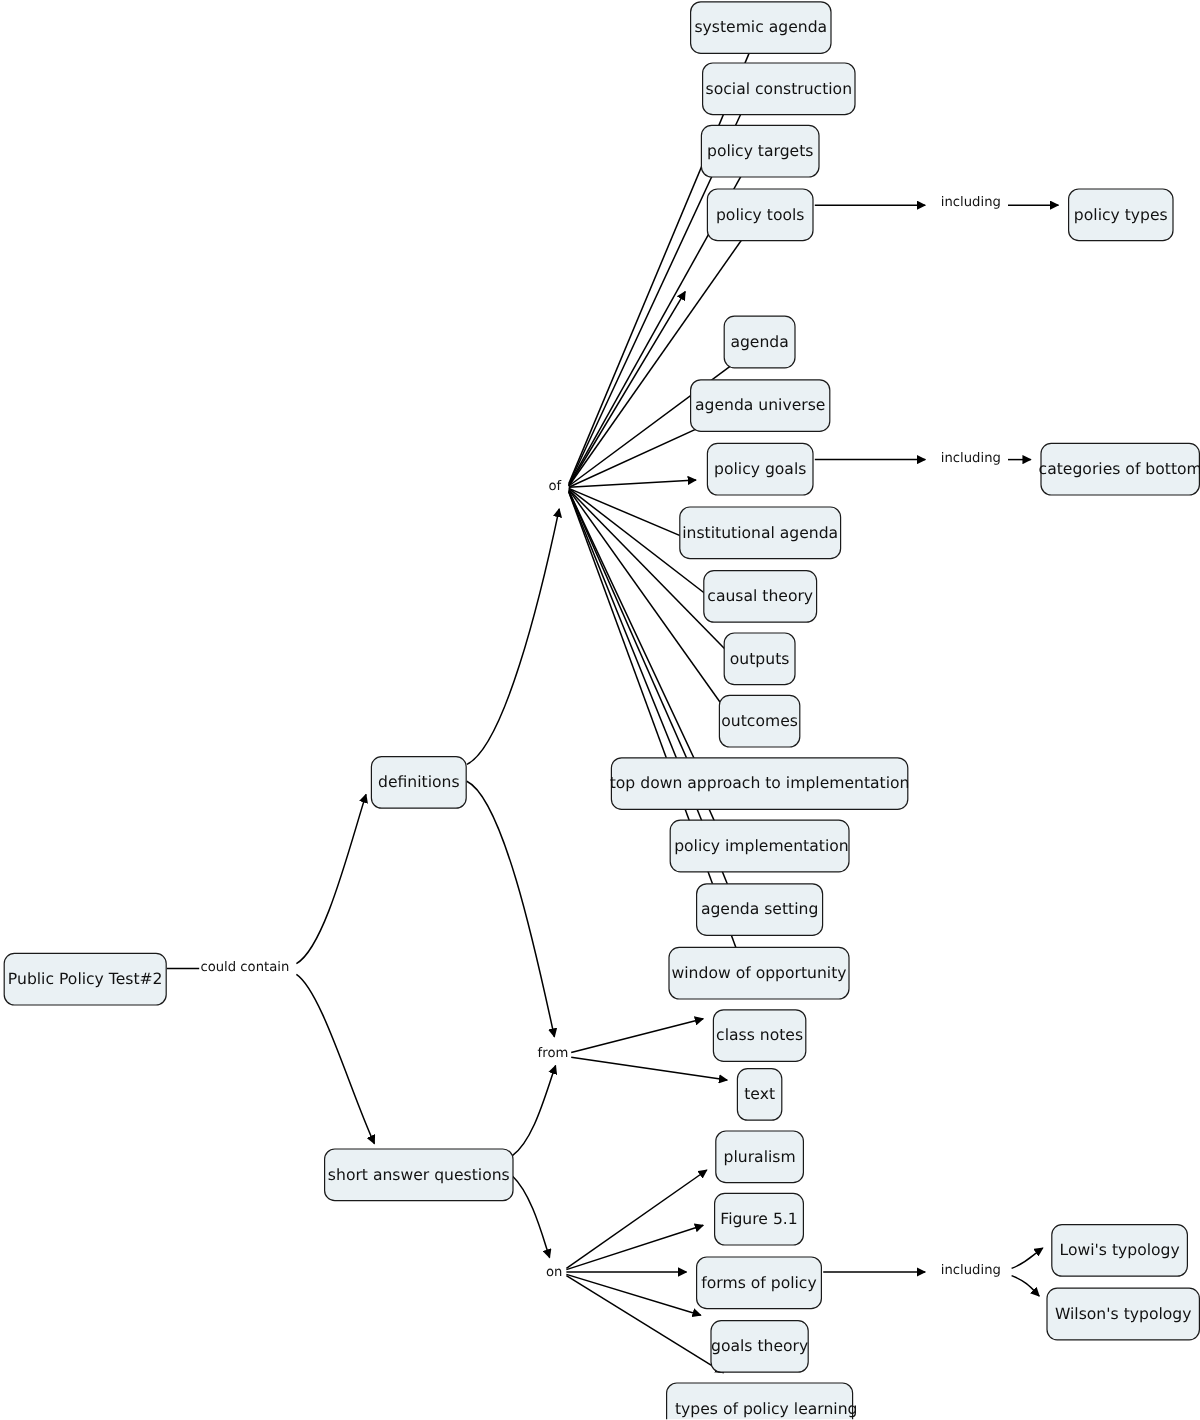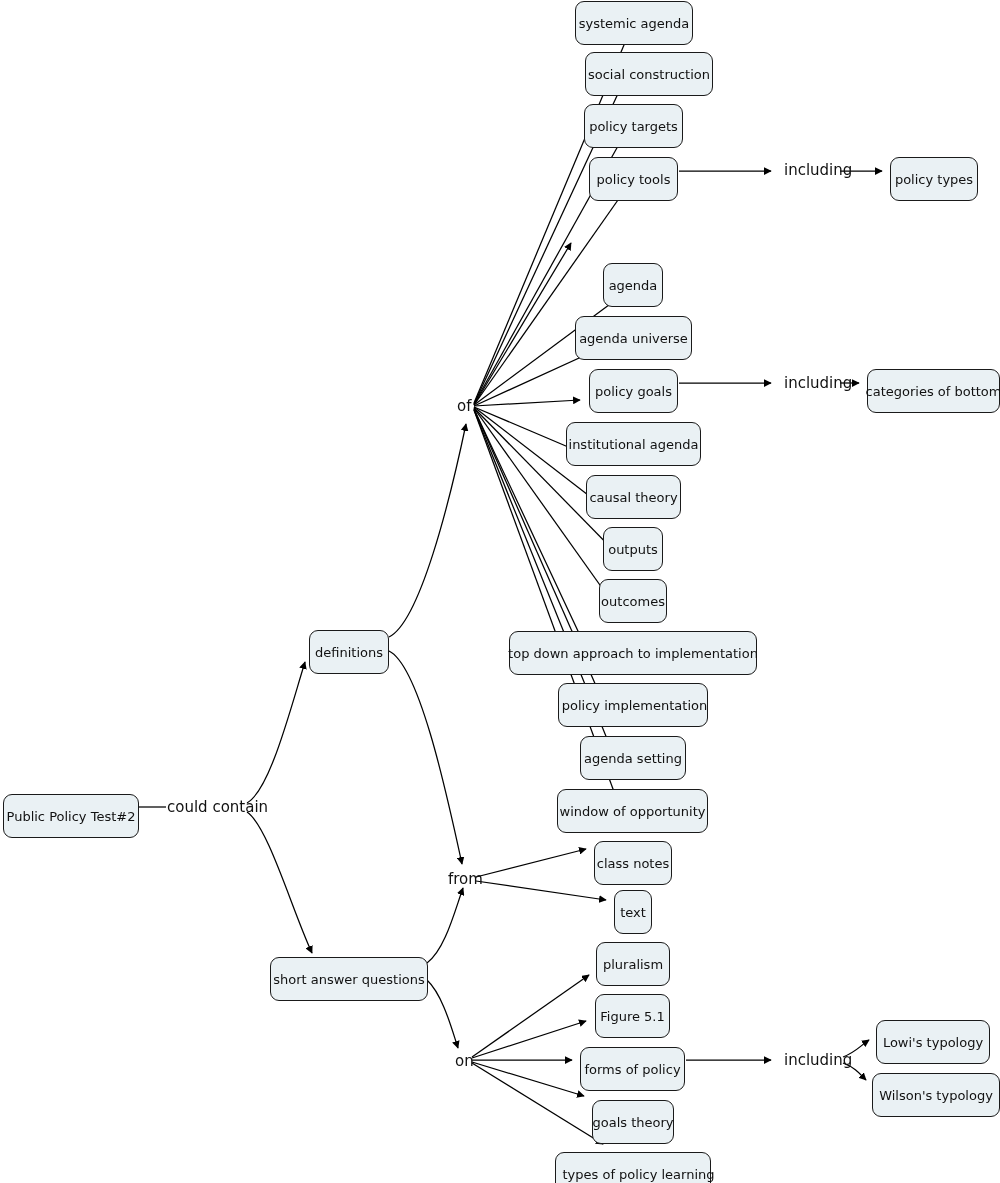--- a/index.html
+++ b/index.html
@@ -37,21 +37,21 @@
     justify-content: center;
     font-size: 13px;
     color: #111111;
     line-height: 1;
     white-space: nowrap;
     padding: 0 9px;
     height: 44px;
   }
   .linklabel {
     position: absolute;
-    font-size: 15px;
+    font-size: 11px;
     color: #111111;
     line-height: 1;
     white-space: nowrap;
     background: transparent;
     display: flex;
     align-items: center;
   }
 </style>
 </head>
 <body>

